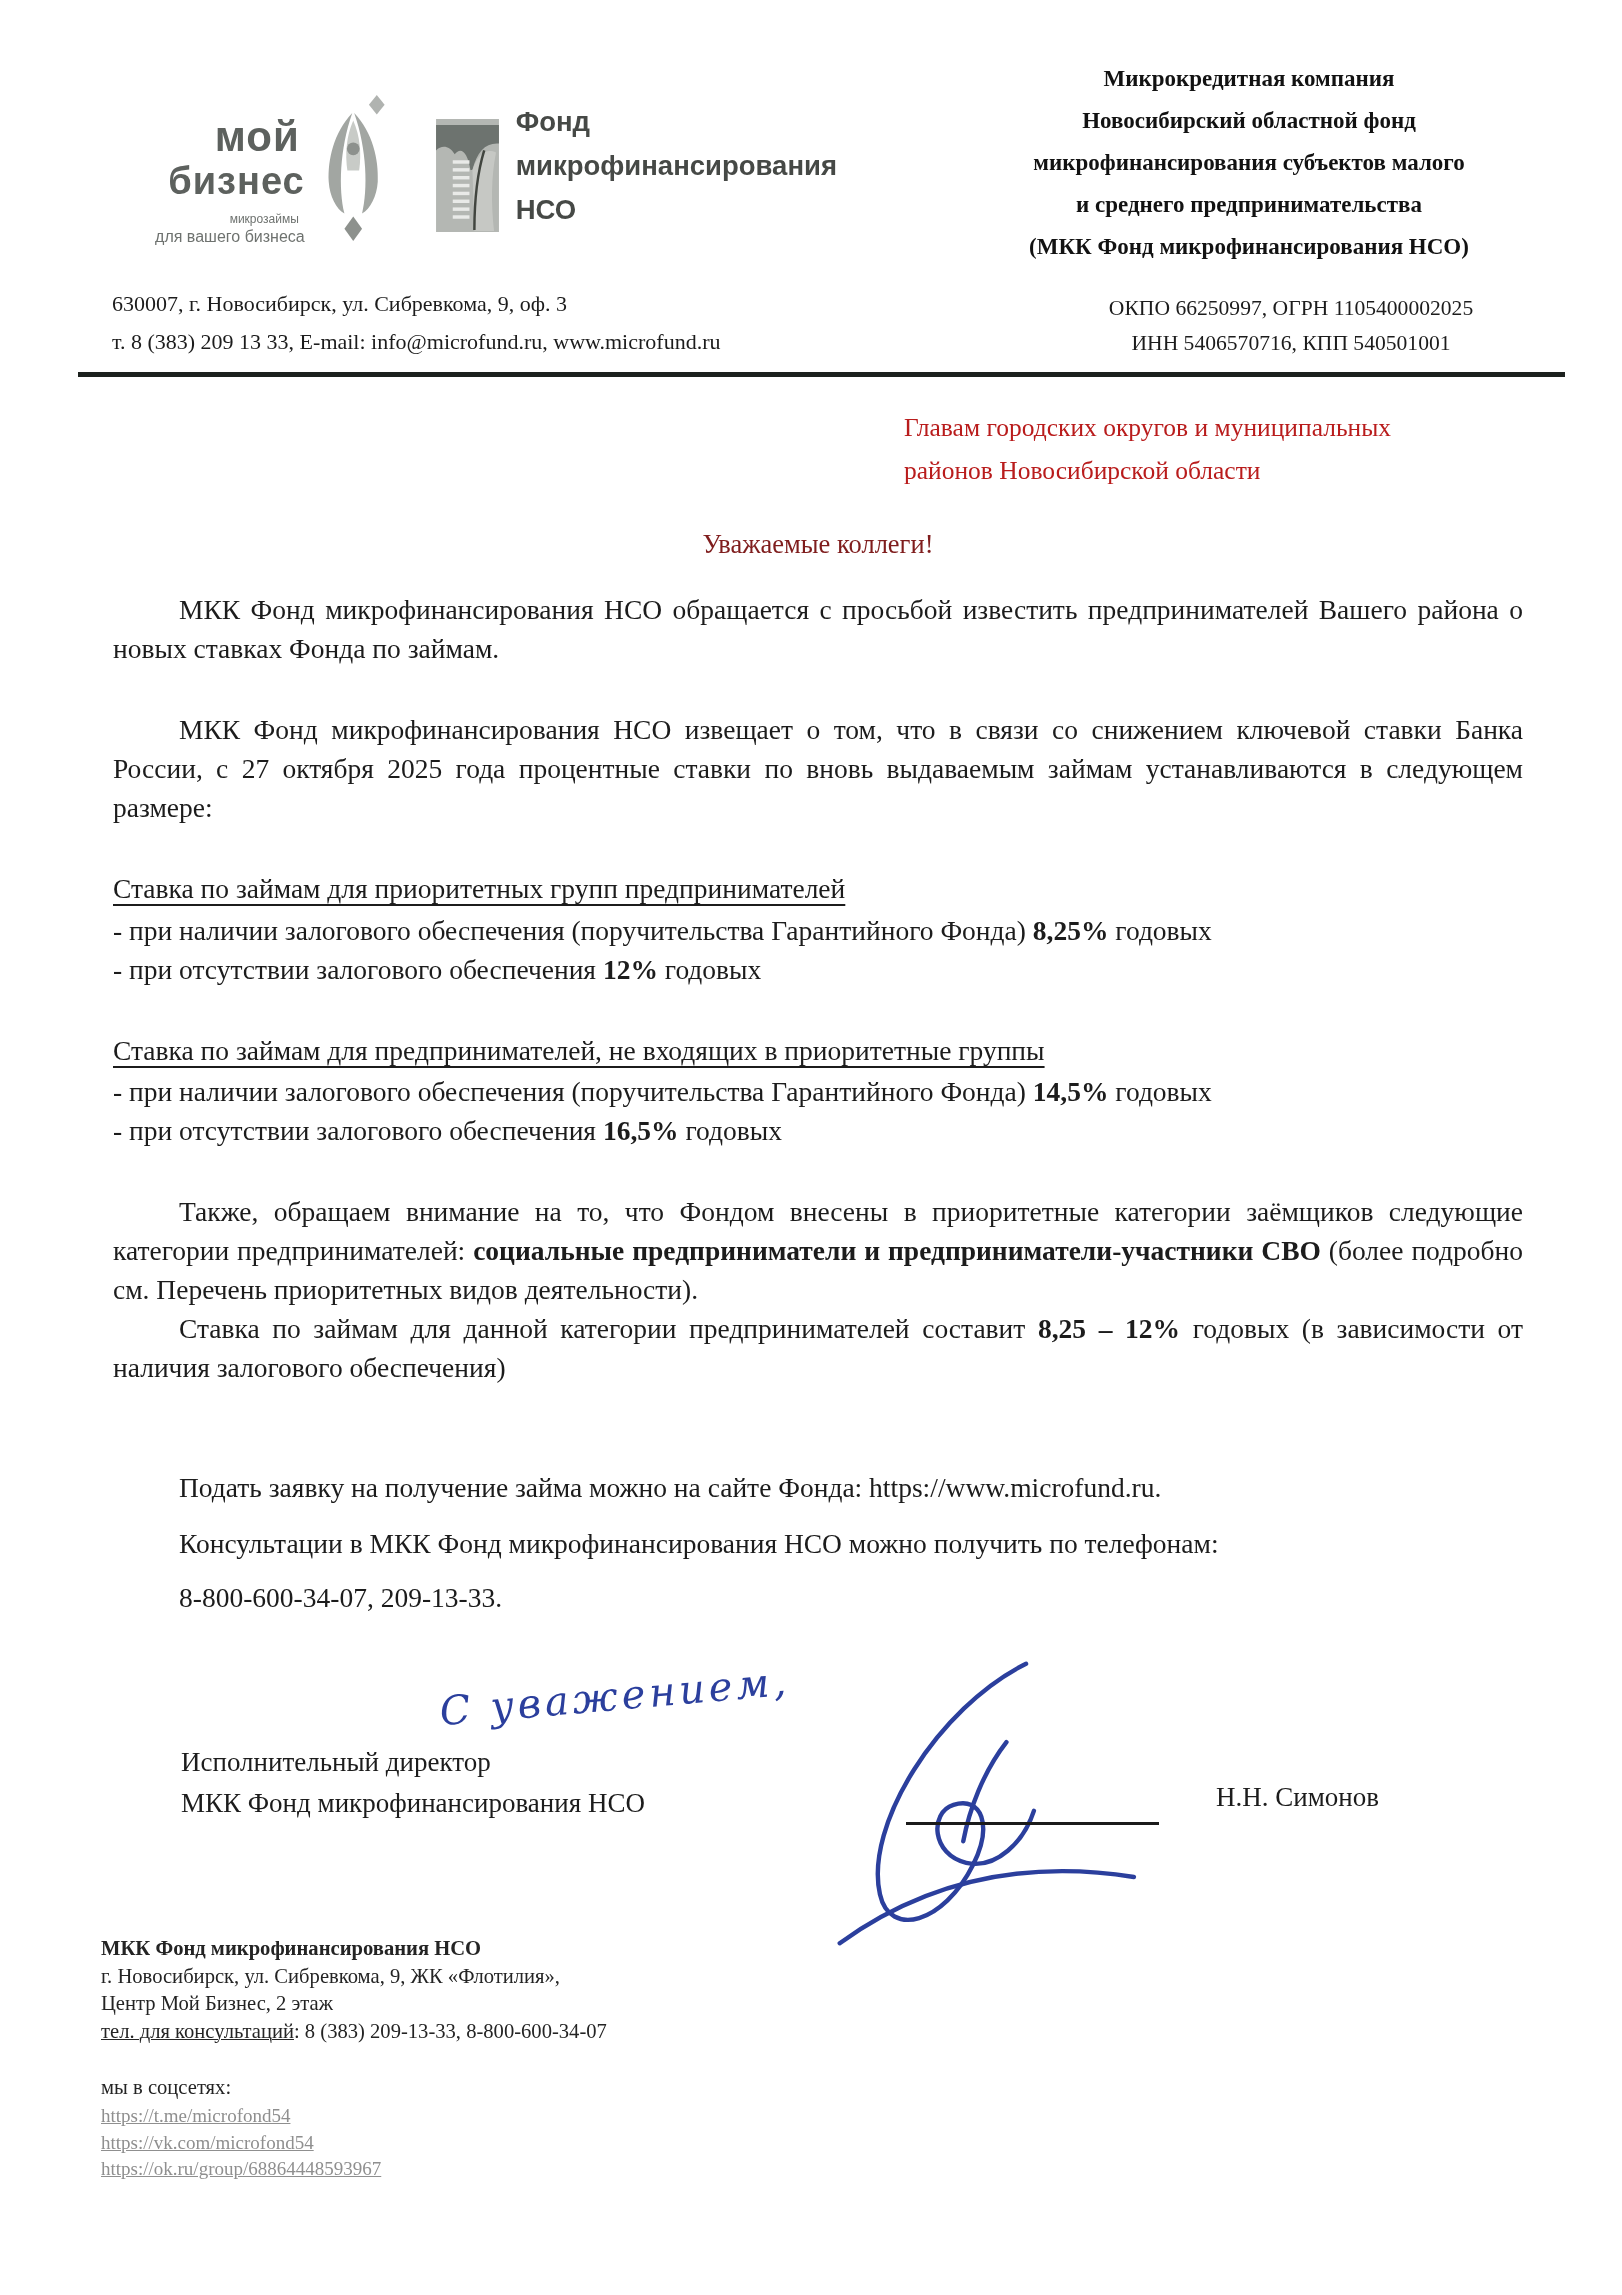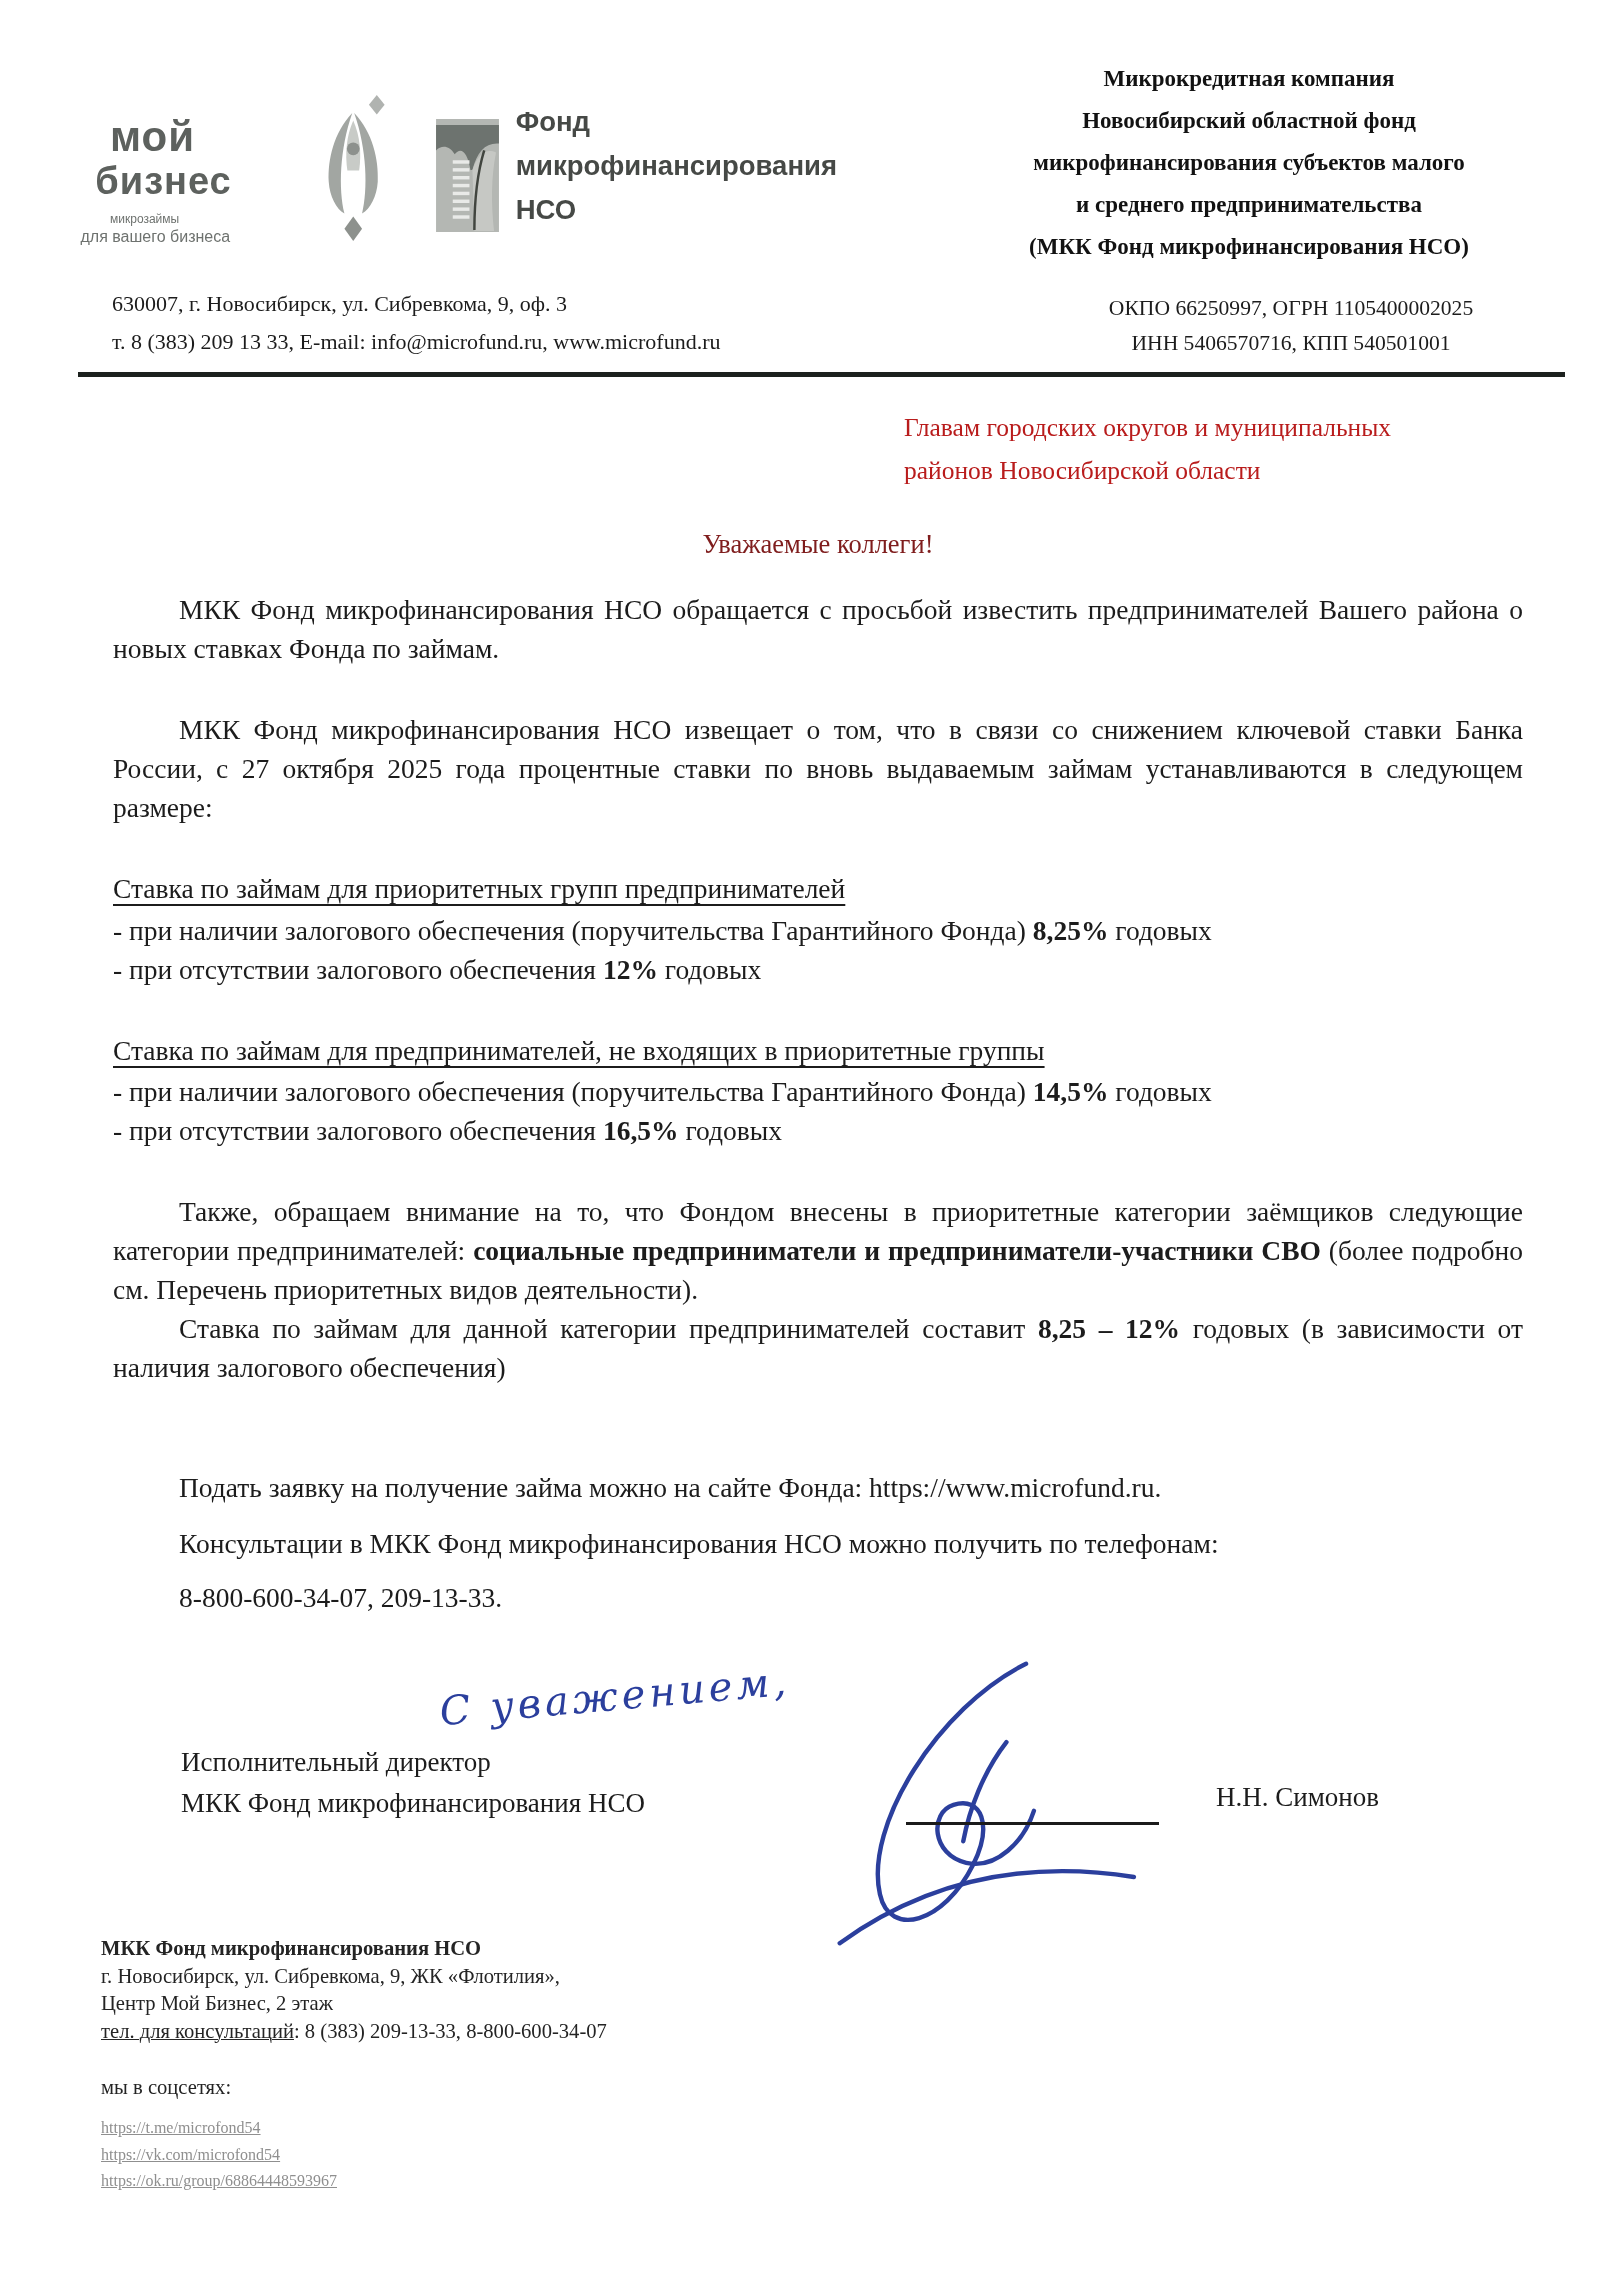--- a/index.html
+++ b/index.html
@@ -7,21 +7,21 @@
     position:relative;
     width:1623px;
     height:2295px;
     background:#ffffff;
     font-family:"Liberation Serif", serif;
     color:#1f1f1f;
     overflow:hidden;
   }
   
   .logo-mb{position:absolute;left:110px;top:96px;width:282px;height:162px;display:flex;align-items:flex-start;}
-  .mb-text{width:196px;text-align:left;font-family:"Liberation Sans",sans-serif;color:#5d615e;line-height:1;}
+  .mb-text{width:196px;text-align:right;font-family:"Liberation Sans",sans-serif;color:#5d615e;line-height:1;}
   .mb-word1{font-size:42px;font-weight:bold;letter-spacing:1px;margin-top:19.6px;margin-right:4.9px;}
   .mb-word2{font-size:38px;font-weight:bold;letter-spacing:1px;margin-top:4px;margin-left:-14.7px;}
   .mb-tag1{font-size:12px;color:#6e726f;margin-top:13.7px;margin-right:5.9px;}
   .mb-tag2{font-size:16px;color:#6e726f;margin-top:3.9px;margin-left:-29.5px;white-space:nowrap;}
   .mb-rocket{margin-left:8.8px;margin-top:-4.9px;}
 
   .logo-fond{position:absolute;left:436px;top:104px;display:flex;align-items:flex-end;}
   .fond-text{margin-left:16.7px;font-family:"Liberation Sans",sans-serif;font-weight:600;color:#464946;font-size:27.5px;line-height:44px;margin-top:-3.9px;}
 
   .company-block{
@@ -60,21 +60,21 @@
   .sig-left{position:absolute;left:181px;top:1742px;font-size:27px;line-height:41px;color:#1c1c1c;white-space:nowrap;}
   .sig-flourish{position:absolute;left:751px;top:1649px;}
   .sig-line{position:absolute;left:906px;top:1822px;width:253px;height:3.4px;background:#1b1b1b;}
   .sig-name{position:absolute;left:1216px;top:1782px;font-size:27px;color:#1c1c1c;white-space:nowrap;}
 
   
   .footer{position:absolute;left:101px;top:1935px;font-size:20.6px;line-height:27.5px;color:#242424;}
   .footer .bold{font-weight:bold;}
   .tel-label{text-decoration:underline;text-decoration-thickness:1px;}
   .socials-label{margin-top:28.5px;}
-  .social-links{margin-top:14px;font-size:16px;line-height:26.5px;color:#8f8f8f;}
+  .social-links{margin-top:2px;font-size:19px;line-height:26.5px;color:#8f8f8f;}
   .social-links div{text-decoration:underline;}
 </style>
 </head>
 <body>
 
 <div class="page">
 
   <div class="logo-mb">
     <div class="mb-text">
       <div class="mb-word1">мой</div>

